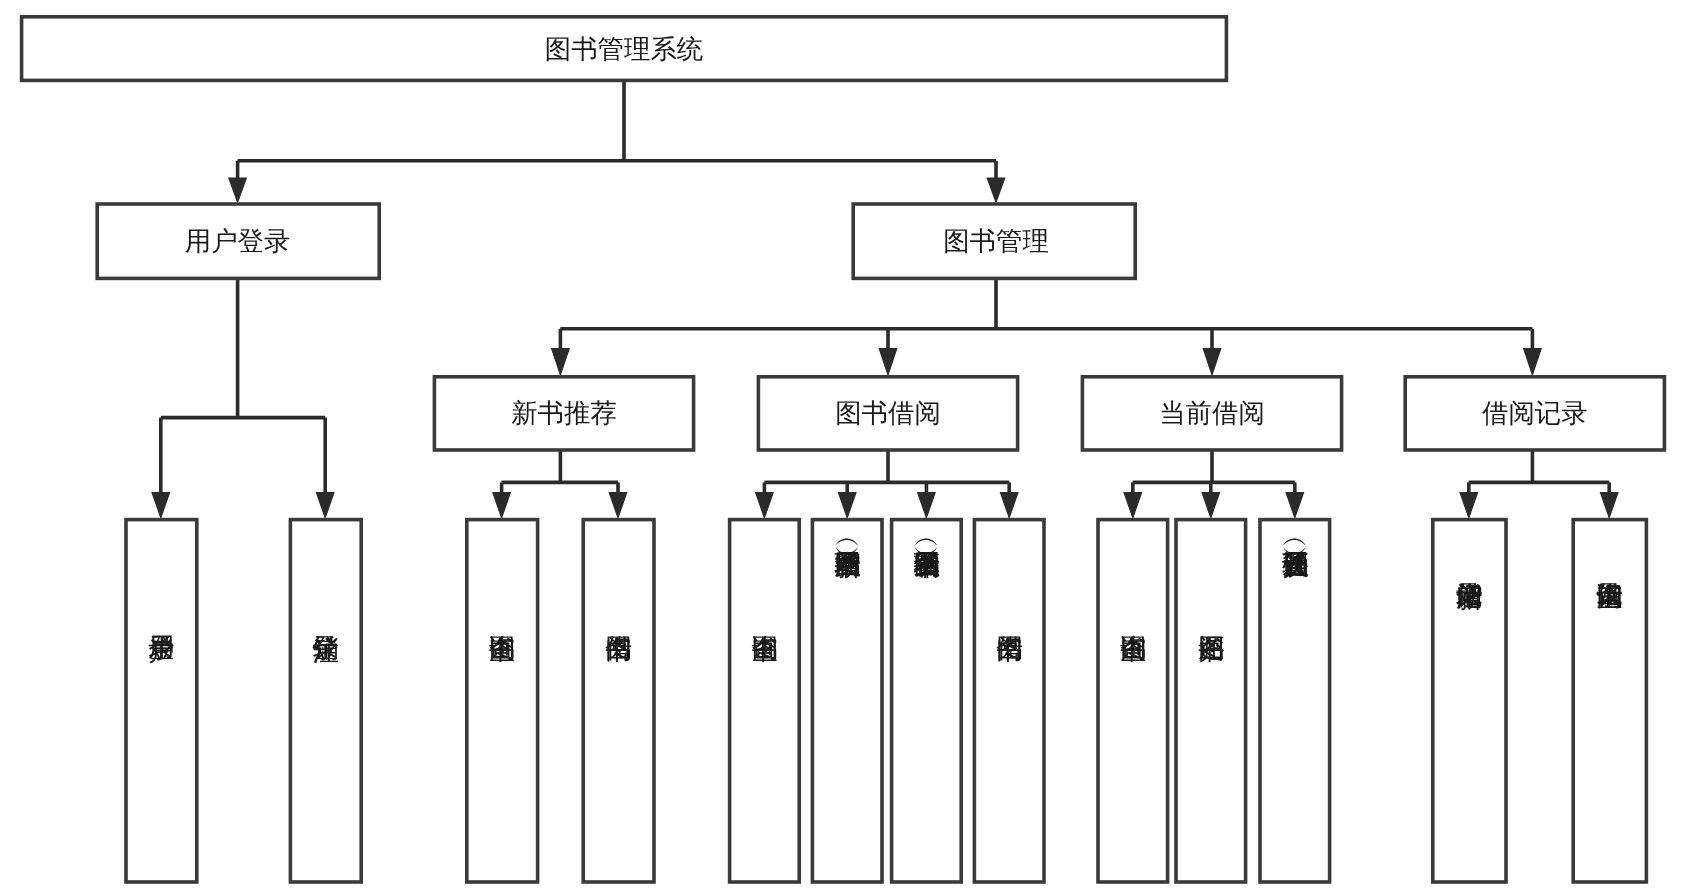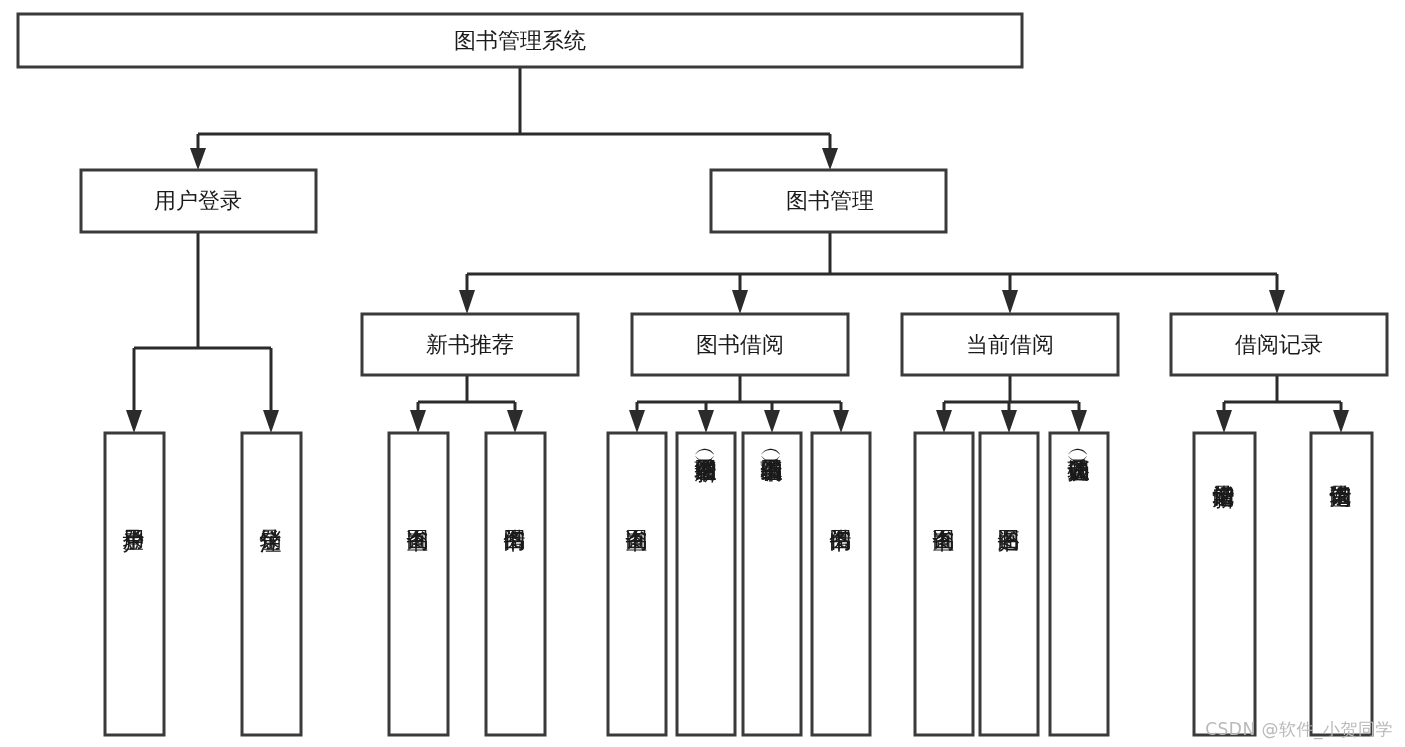--- a/index.html
+++ b/index.html
@@ -249,15 +249,14 @@
       <text class="node-label-v" x="1224" y="468" writing-mode="vertical-rl" text-anchor="start">新增借阅记录</text>
     </g>
 
     <g>
       <rect class="node-box" x="1311" y="433" width="61" height="302"></rect>
       <text class="node-label-v" x="1341" y="468" writing-mode="vertical-rl" text-anchor="start">查询借阅记录</text>
     </g>
 
   </svg>
 
-  <div class="watermark">CSDN @软件_小贺同学</div>
 
 </div>
 
 </body></html>

